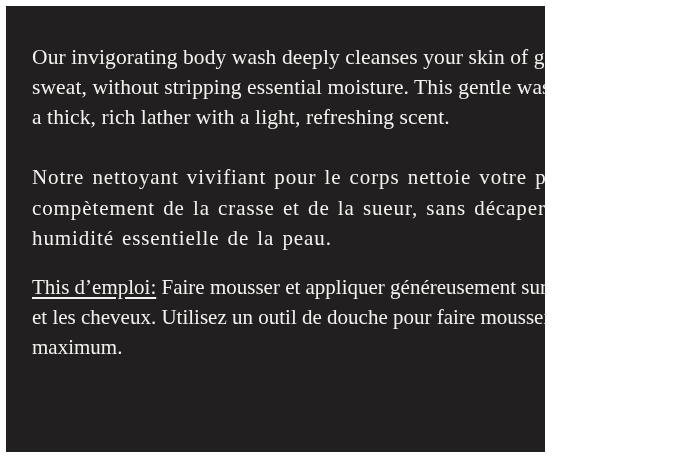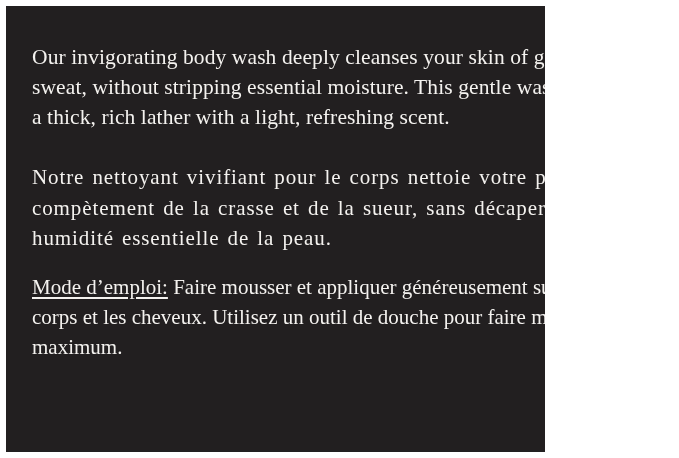--- a/index.html
+++ b/index.html
@@ -61,16 +61,16 @@
 <body>
 
 <div id="page">
   <div id="label-panel">
 
     <p class="block en">Our invigorating body wash deeply cleanses your skin of grime and sweat, without stripping essential moisture. This gentle wash provides a thick, rich lather with a light, refreshing scent.</p>
 
 
     <p class="block fr fr-spaced para-gap-large">Notre nettoyant vivifiant pour le corps nettoie votre peau compètement de la crasse et de la sueur, sans décaper l' humidité essentielle de la peau.</p>
 
-    <p class="block fr para-gap-small"><span class="inline heading">Mode d’emploi:</span><span class="inline"> Faire mousser et appliquer généreusement sur votre corps et les cheveux. Utilisez un outil de douche pour faire mousser au maximum.</span></p>
+    <p class="block fr para-gap-small"><span class="inline heading">This d’emploi:</span><span class="inline"> Faire mousser et appliquer généreusement sur votre corps et les cheveux. Utilisez un outil de douche pour faire mousser au maximum.</span></p>
 
   </div>
 </div>
 
 </body></html>

